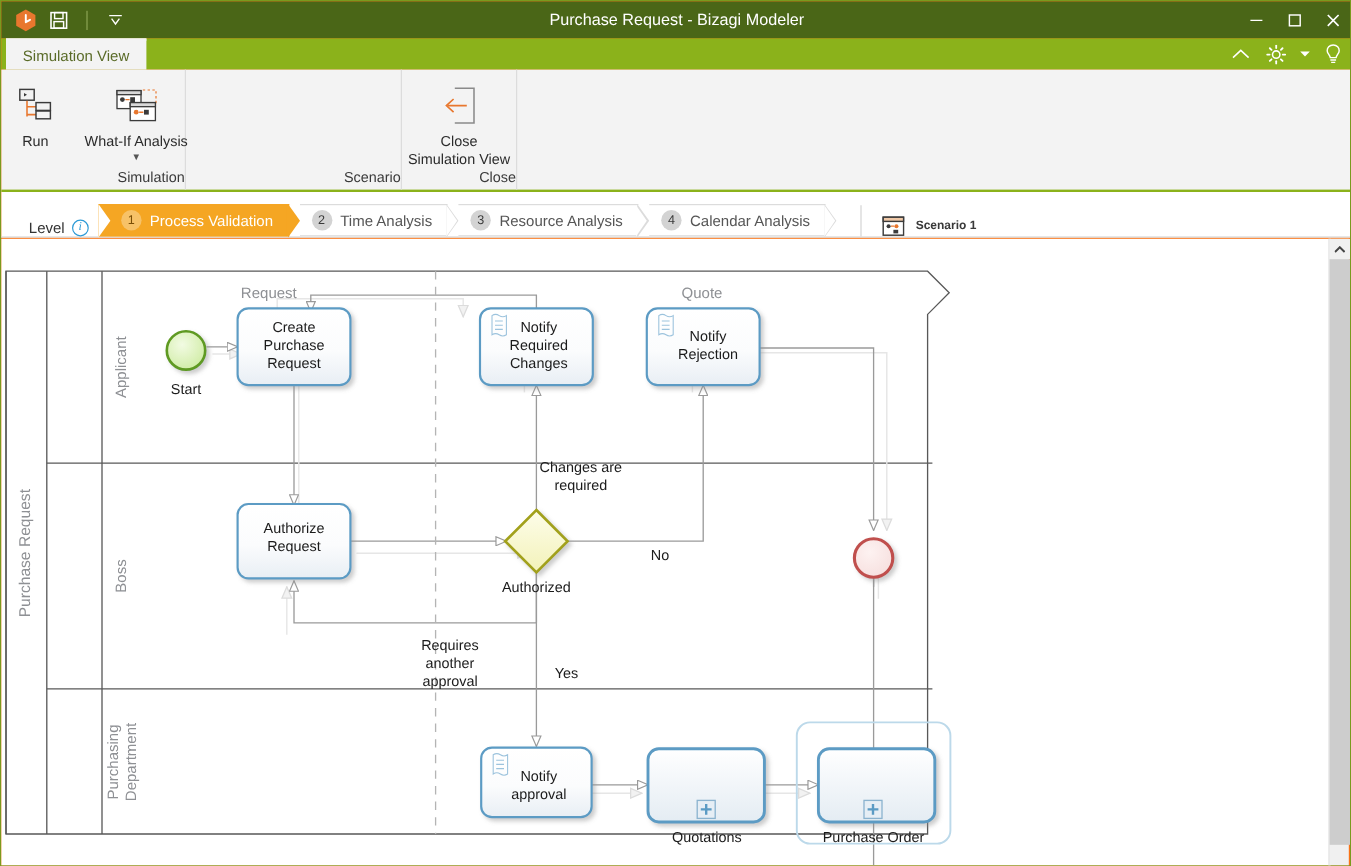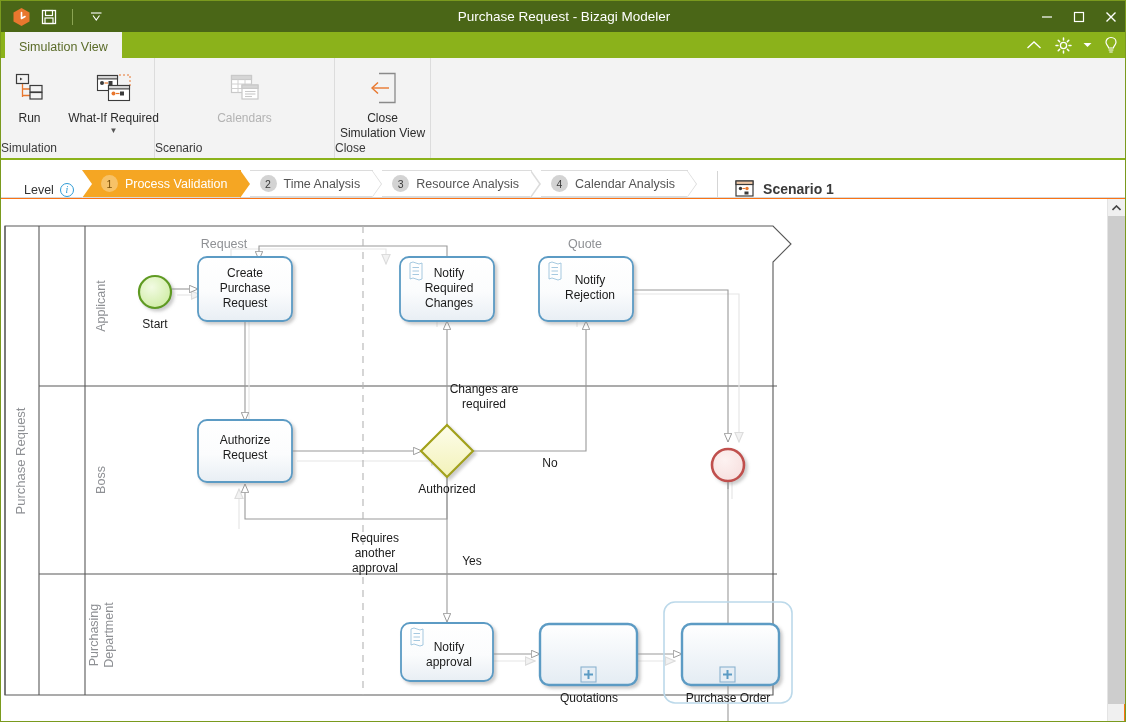--- a/index.html
+++ b/index.html
@@ -84,21 +84,21 @@
   .ritem.wide { width: 96px; }
   .ricon { height: 44px; display: flex; align-items: center; justify-content: center; }
   .rlabel {
     font-size: 12px; color: #2b2b2b; text-align: center; line-height: 14px;
     margin-top: 1px;
   }
   .rlabel.dim { color: #b3b3b3; }
   .rcaret { font-size: 8px; color: #555; line-height: 10px; margin-top: 1px; }
   .gtitle {
     position: absolute; bottom: 3px; left: 0; right: 0;
-    text-align: left; font-size: 12px; color: #3a3a3a;
+    text-align: right; font-size: 12px; color: #3a3a3a;
   }
 
   
   .levelbar {
     position: absolute; left: 0; top: 159px; width: 1126px; height: 38px;
     background: #ffffff; border-bottom: 1px solid #d8d8d8;
     display: flex; align-items: flex-end;
   }
   .level-label {
     margin-left: 23px; font-size: 12.5px; color: #333;
@@ -147,21 +147,21 @@
     position: absolute; left: -1px; top: -1px;
     width: 0; height: 0;
     border-top: 14px solid transparent; border-bottom: 14px solid transparent;
     border-left: 10px solid #fff;
   }
   .scenario-sep {
     width: 1px; height: 26px; background: #d5d5d5; margin-left: 20px;
   }
   .scenario {
     margin-left: 17px; display: flex; align-items: center; gap: 9px;
-    font-size: 14px; color: #3a3a3a; font-weight: bold;
+    font-size: 10px; color: #3a3a3a; font-weight: bold;
   }
 
   
   .canvas {
     position: absolute; left: 0; top: 198px; width: 1108px; height: 523px;
     background: #ffffff; overflow: hidden;
   }
   .vscroll {
     position: absolute; right: 1px; top: 198px; width: 17px; height: 523px;
     background: #f0f0f0; border-left: 1px solid #e4e4e4;
@@ -295,51 +295,29 @@
               <path d="M8.5 10 L12 10" stroke="#e8772e" stroke-width="1.2"></path>
               <rect x="12.5" y="8" width="4" height="4" fill="#3b3b3b"></rect>
               <path d="M23 2 L34 2 L34 14" stroke="#e8772e" stroke-width="1" stroke-dasharray="2 2" fill="none"></path>
               <rect x="12.5" y="12.5" width="21" height="15" fill="#fff" stroke="#3b3b3b" stroke-width="1.1"></rect>
               <rect x="12.5" y="12.5" width="21" height="3.4" fill="#d9d9d9" stroke="#3b3b3b" stroke-width="1.1"></rect>
               <circle cx="17.5" cy="20.5" r="2" fill="#e8772e"></circle>
               <path d="M20 20.5 L23.5 20.5" stroke="#e8772e" stroke-width="1.2"></path>
               <rect x="24" y="18.5" width="4" height="4" fill="#3b3b3b"></rect>
             </svg>
           </div>
-          <div class="rlabel">What-If Required</div>
+          <div class="rlabel">What-If Analysis</div>
           <div class="rcaret">▼</div>
         </div>
       </div>
       <div class="gtitle">Simulation</div>
     </div>
 
     <div class="rgroup" style="left:154px; width:180px;">
       <div class="ritems">
-        <div class="ritem disabled">
-          <div class="ricon">
-            <svg width="30" height="30" viewBox="0 0 30 30">
-              <rect x="1.5" y="2.5" width="20" height="17" fill="#fff" stroke="#c9c9c9" stroke-width="1.2"></rect>
-              <rect x="1.5" y="2.5" width="20" height="4" fill="#d6d6d6" stroke="#c9c9c9" stroke-width="1.2"></rect>
-              <g fill="none" stroke="#d0d0d0" stroke-width="1">
-                <path d="M1.5 11 L21.5 11"></path>
-                  <path d="M1.5 15.5 L21.5 15.5"></path>
-                <path d="M8 6.5 L8 19.5"></path>
-                  <path d="M15 6.5 L15 19.5"></path>
-              </g>
-              <rect x="12" y="12" width="16" height="14" fill="#fff" stroke="#c9c9c9" stroke-width="1.2"></rect>
-              <rect x="12" y="12" width="16" height="3.4" fill="#d6d6d6" stroke="#c9c9c9" stroke-width="1.2"></rect>
-              <g stroke="#c9c9c9" stroke-width="1.1">
-                  <path d="M15 18.5 L25.5 18.5"></path>
-                  <path d="M15 21 L25.5 21"></path>
-                  <path d="M15 23.5 L22 23.5"></path>
-                </g>
-            </svg>
-          </div>
-          <div class="rlabel dim">Calendars</div>
-        </div>
       </div>
       <div class="gtitle">Scenario</div>
     </div>
 
     <div class="rgroup" style="left:334px; width:96px;">
       <div class="ritems">
         <div class="ritem wide">
           <div class="ricon">
             <svg width="32" height="34" viewBox="0 0 32 34">
               <path d="M12 2.5 L28 2.5 L28 31.5 L12 31.5" fill="none" stroke="#8a8a8a" stroke-width="1.3"></path>

